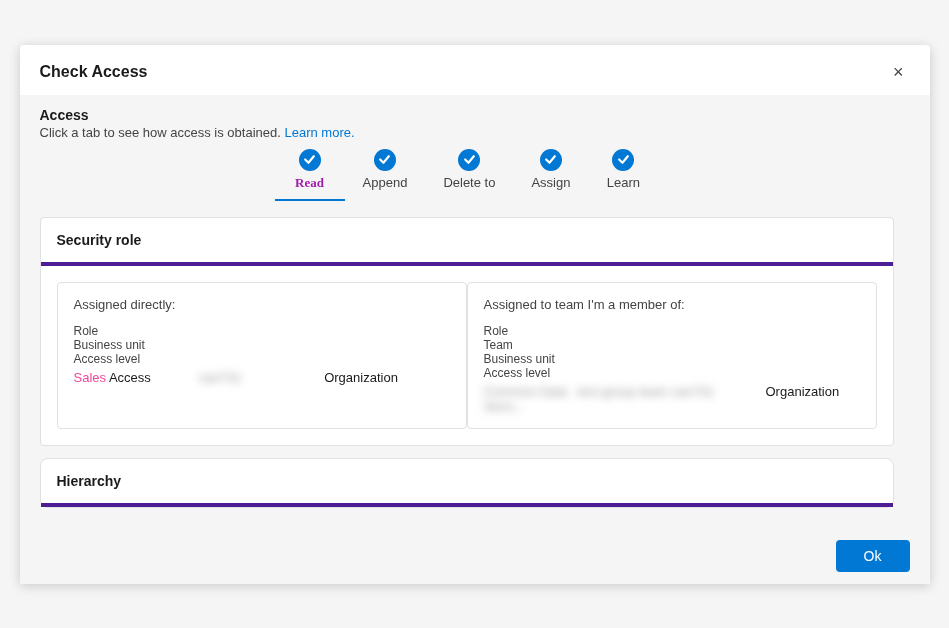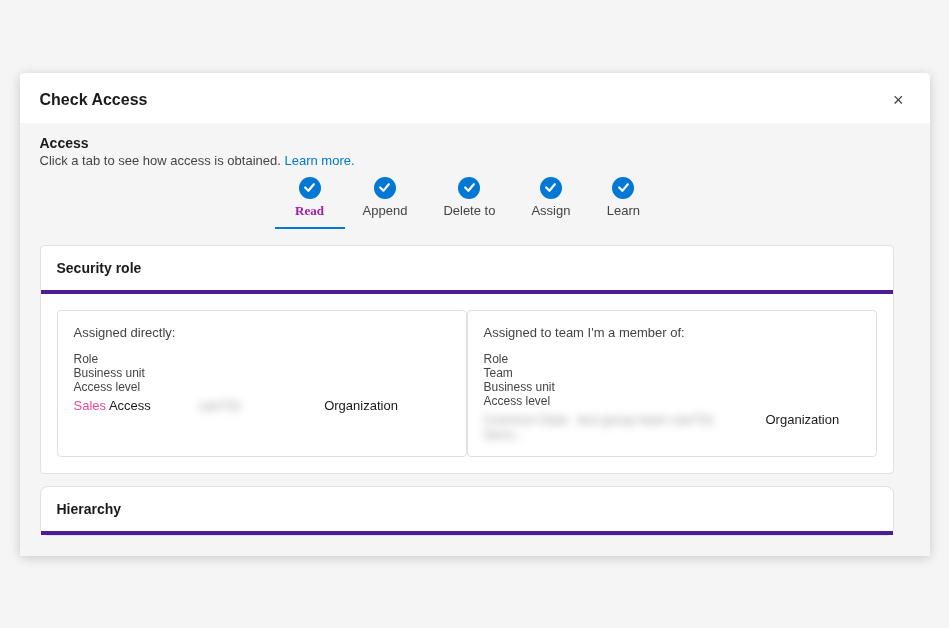--- a/index.html
+++ b/index.html
@@ -302,13 +302,16 @@
         </div>
       </div>
 
       <div class="hierarchy-card">
         <div class="card-title">Hierarchy</div>
       </div>
 
     </div>
   </div>
 
+  <div class="footer">
+    <button class="ok-btn">Ok</button>
+  </div>
 </div>
 
 </body></html>

